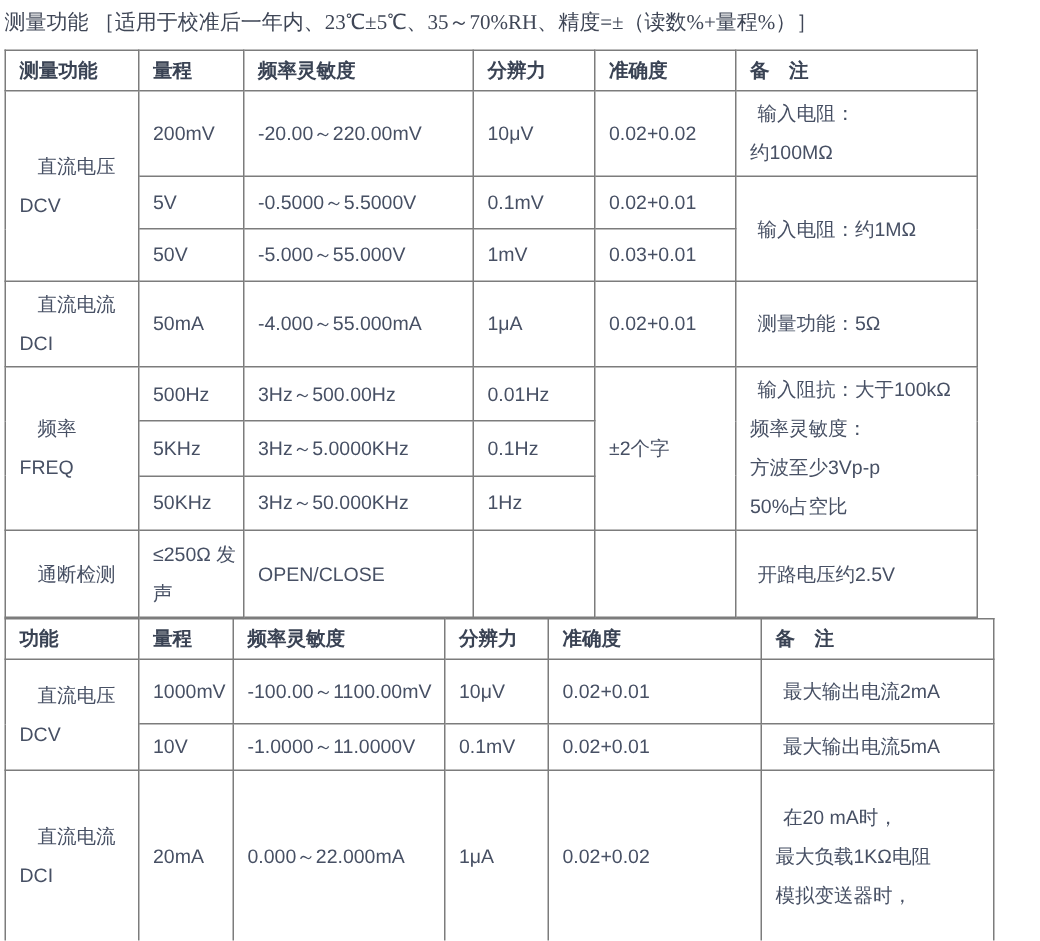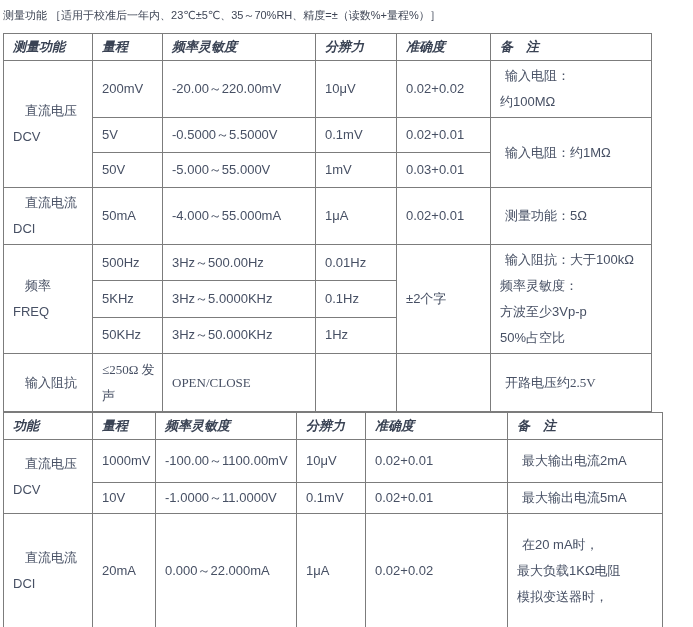--- a/index.html
+++ b/index.html
@@ -11,46 +11,47 @@
   }
   *{box-sizing:border-box;}
   html,body{margin:0;padding:0;}
   body{
     width:693px;height:627px;overflow:hidden;background:var(--background);
     font-family:"Liberation Sans","DejaVu Sans",sans-serif;
     color:var(--text);
   }
   .page{position:relative;width:693px;height:627px;overflow:hidden;}
   .sec-title{
-    margin:8px 0 10px 3px;font-size:11px;line-height:15px;color:var(--titleText);
+    margin:8px 0 10px 3px;font-size:14px;line-height:15px;color:var(--titleText);
     white-space:nowrap;
+    font-family:Liberation Serif, serif;
   }
   .sec-title.second{margin-top:31px;}
   table.spec{
     border-collapse:collapse;table-layout:fixed;margin-left:3px;
   }
   table.spec th, table.spec td{
     border:1px solid var(--border);
     font-size:13px;line-height:26px;
     padding:2px 4px 2px 9px;
     text-align:left;vertical-align:middle;
     color:var(--text);
     overflow:hidden;
   }
   table.spec th{
-    font-weight:bold;color:var(--headerText);height:27px;line-height:18px;font-style:italic;
+    font-weight:bold;color:var(--headerText);height:27px;line-height:18px;
   }
   td.fn{padding-left:3px;text-indent:12px;white-space:pre-line;}
   td.ml{padding-left:2px;text-indent:5px;white-space:pre-line;}
   td.top{vertical-align:top;padding-top:3px;}
   tr.r52 td{height:52px;}
   tr.r35 td{height:35px;}
   tr.r50 td{height:50px;}
   tr.r36 td{height:36px;}
-  tr.r58 td{height:58px;font-family:Liberation Serif, serif;}
+  tr.r58 td{height:58px;}
   tr.r43 td{height:43px;}
   tr.r39 td{height:22px;}
   tr.r115 td{height:115px;}
 </style>
 </head>
 <body>
 
 <div class="page">
 
   <div class="sec-title">测量功能 ［适用于校准后一年内、23℃±5℃、35～70%RH、精度=±（读数%+量程%）］</div>
@@ -121,21 +122,21 @@
       <td>5KHz</td>
       <td>3Hz～5.0000KHz</td>
       <td>0.1Hz</td>
     </tr>
     <tr class="r36">
       <td>50KHz</td>
       <td>3Hz～50.000KHz</td>
       <td>1Hz</td>
     </tr>
     <tr class="r58">
-      <td class="fn">输入阻抗</td>
+      <td class="fn">通断检测</td>
       <td>≤250Ω 发声</td>
       <td>OPEN/CLOSE</td>
       <td></td>
       <td></td>
       <td class="ml">开路电压约2.5V</td>
     </tr>
   </tbody>
     </table>
 
 

